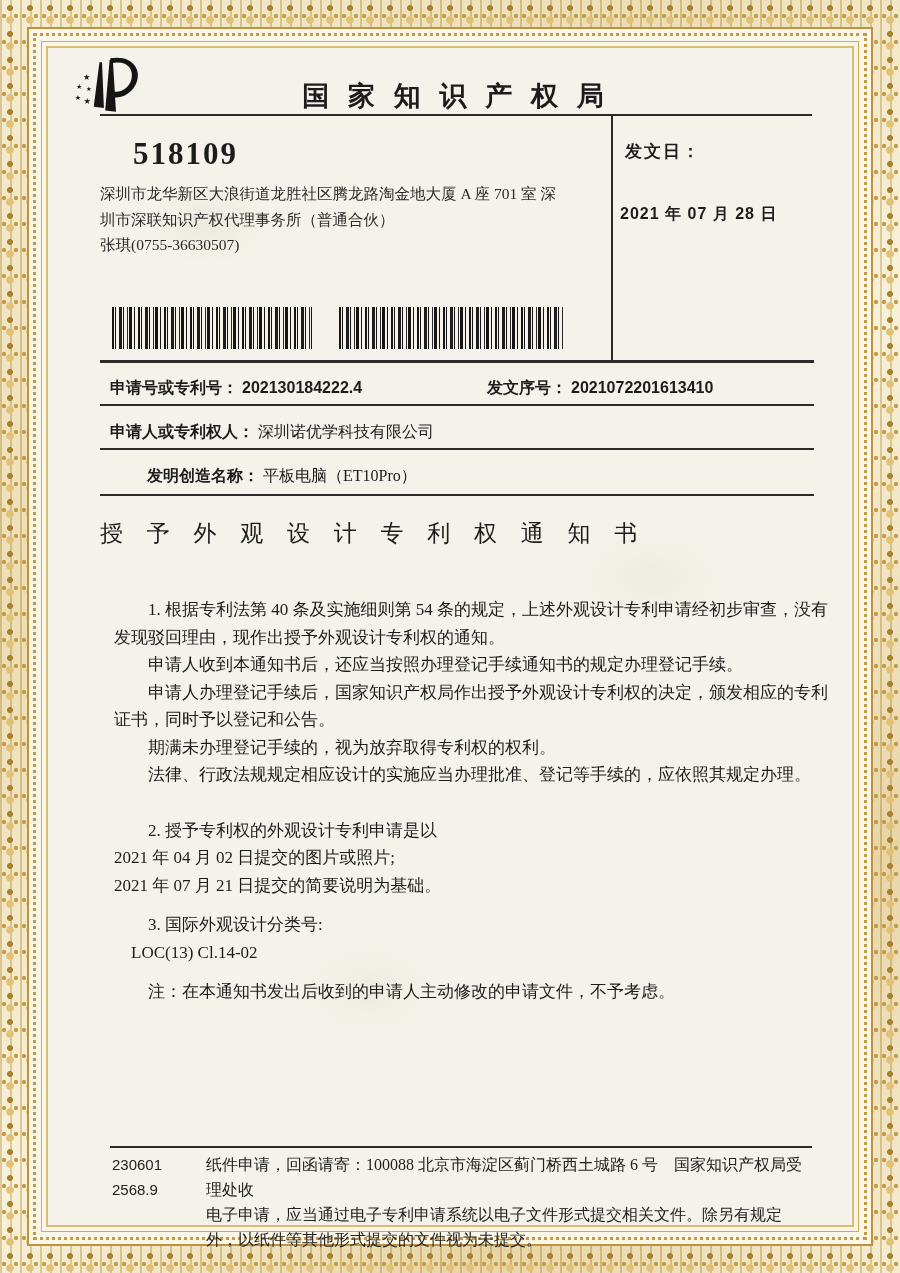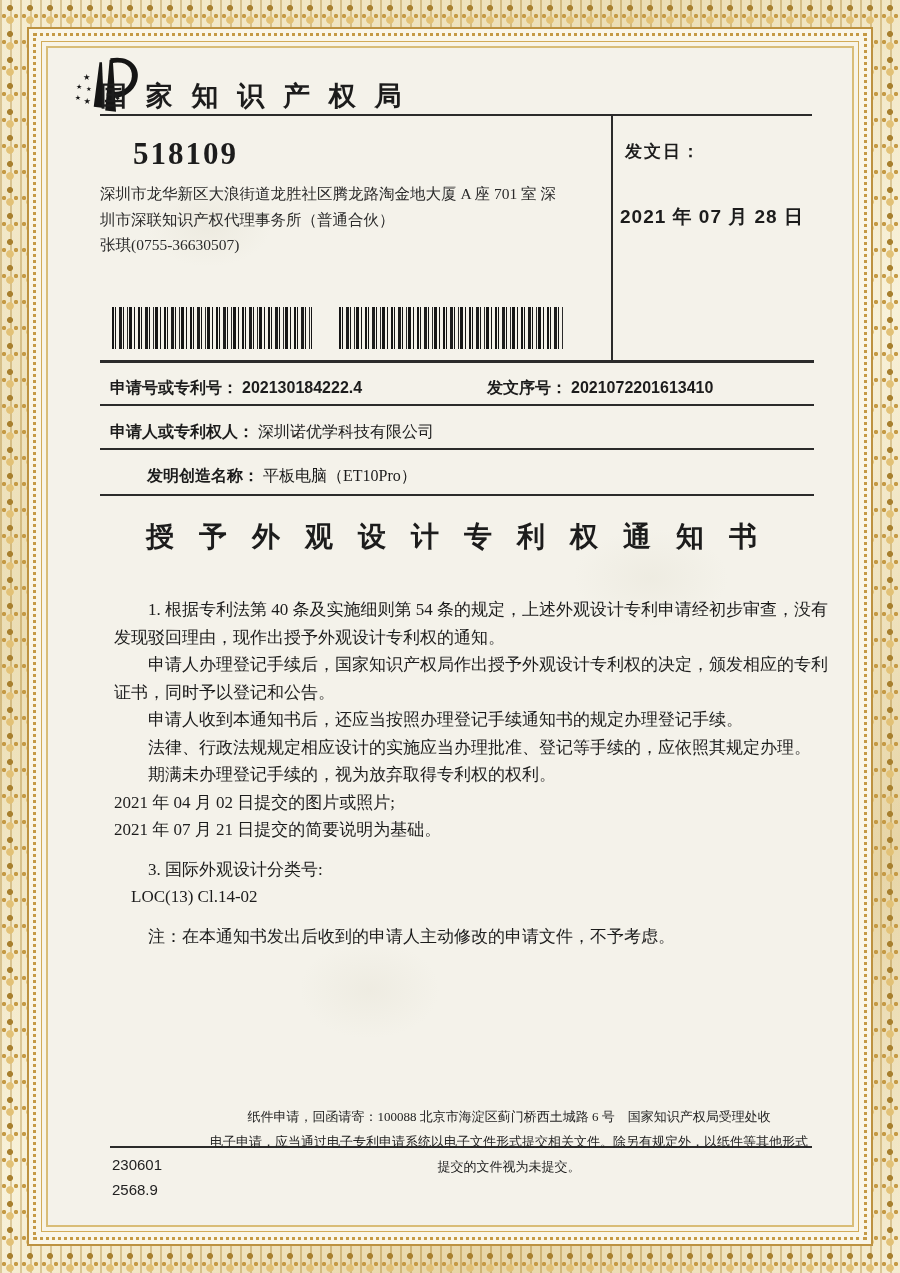--- a/index.html
+++ b/index.html
@@ -27,51 +27,51 @@
     position:absolute;inset:46px;border:2px solid #d9bd77;
     background:
       radial-gradient(ellipse 90px 60px at 20% 15%, rgba(205,200,178,.18), rgba(205,200,178,0) 70%),
       radial-gradient(ellipse 110px 70px at 75% 45%, rgba(205,200,178,.15), rgba(205,200,178,0) 70%),
       radial-gradient(ellipse 100px 70px at 40% 80%, rgba(205,200,178,.15), rgba(205,200,178,0) 70%),
       #f4f2ea;
   }
   .abs{position:absolute;}
   .rule{position:absolute;background:#2b2b2b;}
   
-  .agency-title{left:52px;top:30px;width:712px;text-align:left;font-size:27px;font-weight:bold;letter-spacing:6px;}
+  .agency-title{left:52px;top:30px;width:712px;text-align:center;font-size:27px;font-weight:bold;letter-spacing:6px;}
   
   .postal{left:85px;top:88px;font-size:31px;font-weight:bold;letter-spacing:2px;}
   .addr{left:52px;top:133px;width:505px;font-size:15.5px;line-height:25.5px;color:#2a2a2a;}
   .disp-label{left:577px;top:92px;font-size:17px;font-weight:bold;letter-spacing:2px;}
-  .disp-date{left:572px;top:156px;font-size:19px;font-weight:bold;letter-spacing:1px;font-family:"Liberation Sans","DejaVu Sans",sans-serif;}
+  .disp-date{left:572px;top:156px;font-size:16px;font-weight:bold;letter-spacing:1px;font-family:"Liberation Sans","DejaVu Sans",sans-serif;}
   
   .barcode{position:absolute;height:42px;
     background:repeating-linear-gradient(90deg,
       #151515 0 2px, transparent 2px 3px,
       #151515 3px 4px, transparent 4px 7px,
       #1d1d1d 7px 10px, transparent 10px 11px,
       #151515 11px 12px, transparent 12px 15px,
       #2a2a2a 15px 16px, transparent 16px 17px,
       #151515 17px 20px, transparent 20px 22px,
       #151515 22px 23px, transparent 23px 26px);}
   
   .fieldrow{position:absolute;font-size:16px;white-space:nowrap;}
   .flabel{font-weight:bold;}
   .fval-b{font-weight:bold;font-family:Liberation Sans, sans-serif;}
   
-  .notice-title{left:52px;top:470px;width:712px;text-align:center;font-size:28px;font-weight:bold;letter-spacing:9px;}
+  .notice-title{left:52px;top:470px;width:712px;font-size:23px;font-weight:normal;letter-spacing:9px;}
   .body{left:52px;top:548px;width:714px;font-size:17px;line-height:27.5px;margin-left:14px;}
   .body p{margin:0;}
   .body p.indent{text-indent:2em;}
   .body p.indent1{text-indent:1em;}
   .body p.gap{margin-top:28px;}
   .body p.gap-sm{margin-top:12px;}
   
   .f-codes{left:64px;top:1104px;font-size:15px;line-height:25px;font-family:"Liberation Sans","DejaVu Sans",sans-serif;color:#222;}
-  .f-notes{left:158px;top:1056px;width:606px;font-size:13px;line-height:25px;color:#222;text-align:center;}
+  .f-notes{left:158px;top:1104px;width:606px;font-size:16px;line-height:25px;color:#222;}
   .f-notes p{margin:0;}
   
   .logo{left:26px;top:4px;width:70px;height:84px;}
 </style>
 </head>
 <body>
 
 <div class="page">
   <div class="ring ring-fleur"></div>
   <div class="ring ring-line1"></div>
@@ -126,24 +126,25 @@
     <div class="fieldrow" style="left:62px;top:418px;margin-left:37px;">
       <span class="flabel">发明创造名称：</span>
       <span>平板电脑（ET10Pro）</span>
     </div>
     <div class="rule" style="left:52px;top:446px;width:714px;height:2px;"></div>
 
     <div class="abs notice-title">授 予 外 观 设 计 专 利 权 通 知 书</div>
 
     <div class="abs body">
       <p class="indent">1. 根据专利法第 40 条及实施细则第 54 条的规定，上述外观设计专利申请经初步审查，没有发现驳回理由，现作出授予外观设计专利权的通知。</p>
+      <p class="indent">申请人收到本通知书后，还应当按照办理登记手续通知书的规定办理登记手续。</p>
       <p class="indent">申请人办理登记手续后，国家知识产权局作出授予外观设计专利权的决定，颁发相应的专利证书，同时予以登记和公告。</p>
-      <p class="indent">申请人收到本通知书后，还应当按照办理登记手续通知书的规定办理登记手续。</p>
+      <p class="indent">期满未办理登记手续的，视为放弃取得专利权的权利。</p>
       <p class="indent">法律、行政法规规定相应设计的实施应当办理批准、登记等手续的，应依照其规定办理。</p>
-      <p class="indent">期满未办理登记手续的，视为放弃取得专利权的权利。</p>
+      <p class="indent gap">2. 授予专利权的外观设计专利申请是以</p>
       <p>2021 年 04 月 02 日提交的图片或照片;</p>
       <p>2021 年 07 月 21 日提交的简要说明为基础。</p>
       <p class="indent gap-sm">3. 国际外观设计分类号:</p>
       <p class="indent1">LOC(13) Cl.14-02</p>
       <p class="indent gap-sm">注：在本通知书发出后收到的申请人主动修改的申请文件，不予考虑。</p>
     </div>
 
     <div class="rule" style="left:62px;top:1098px;width:702px;height:2px;"></div>
     <div class="abs f-codes">
       <div>230601</div>

